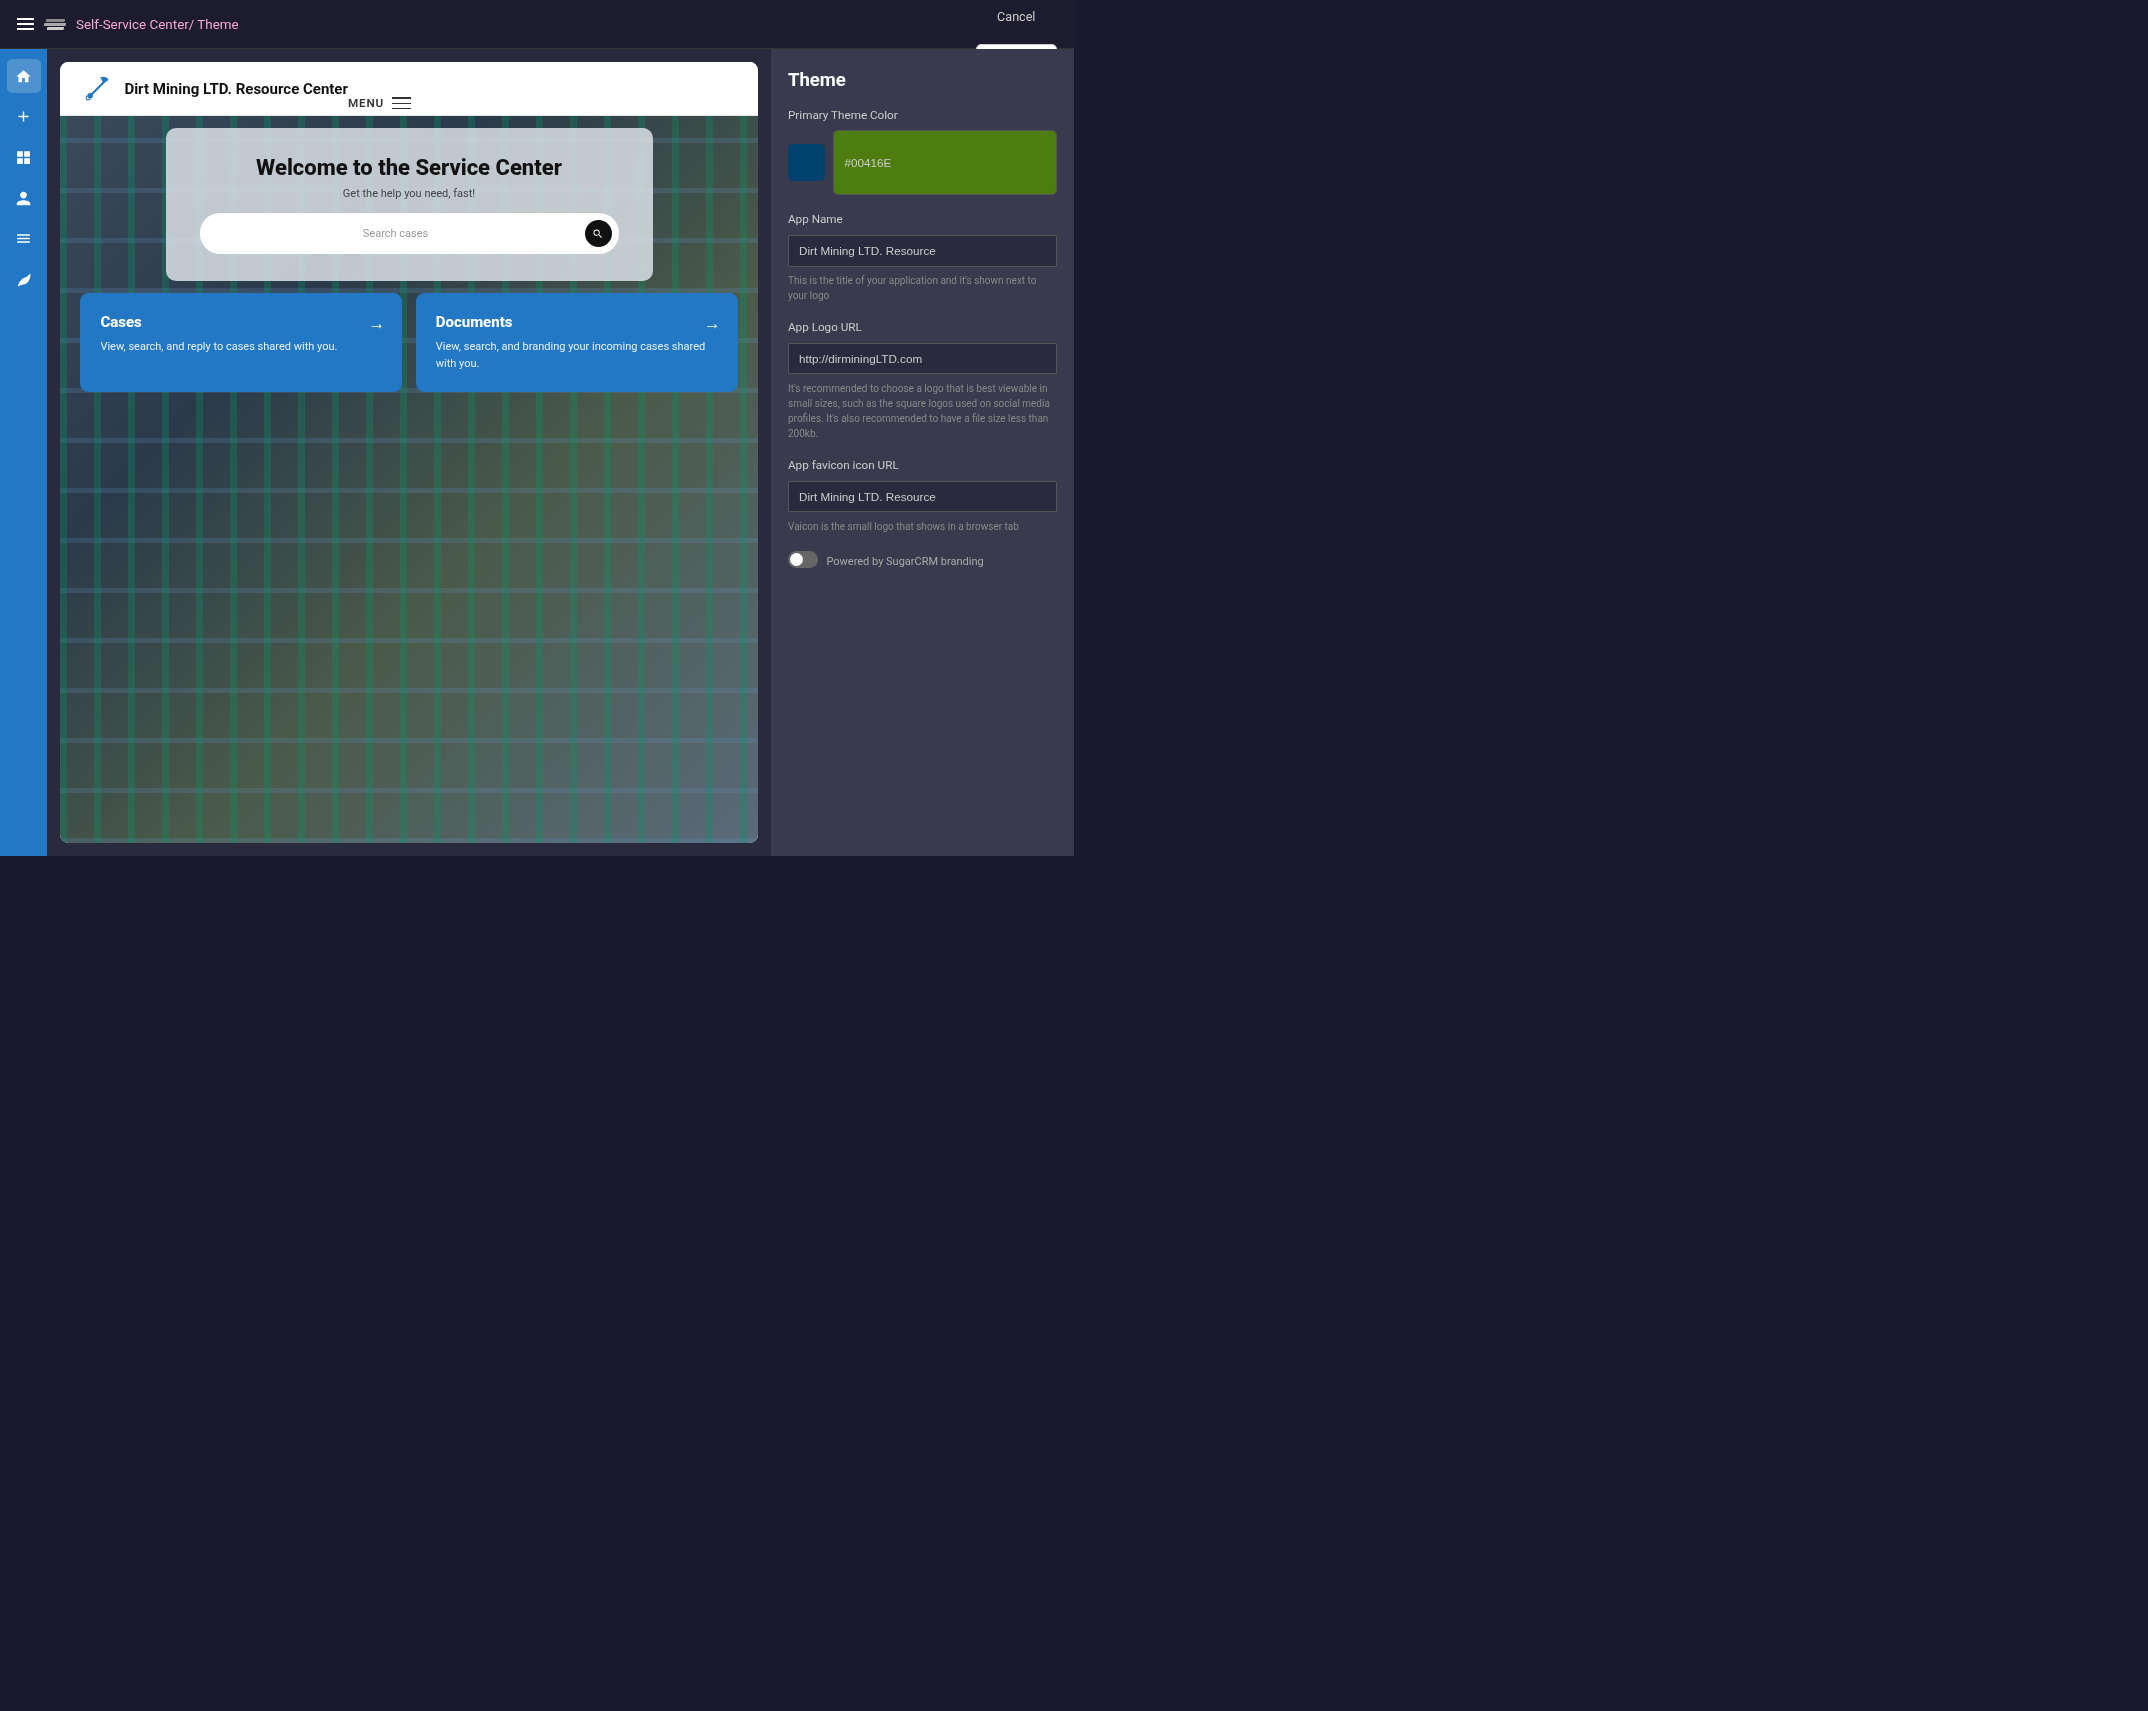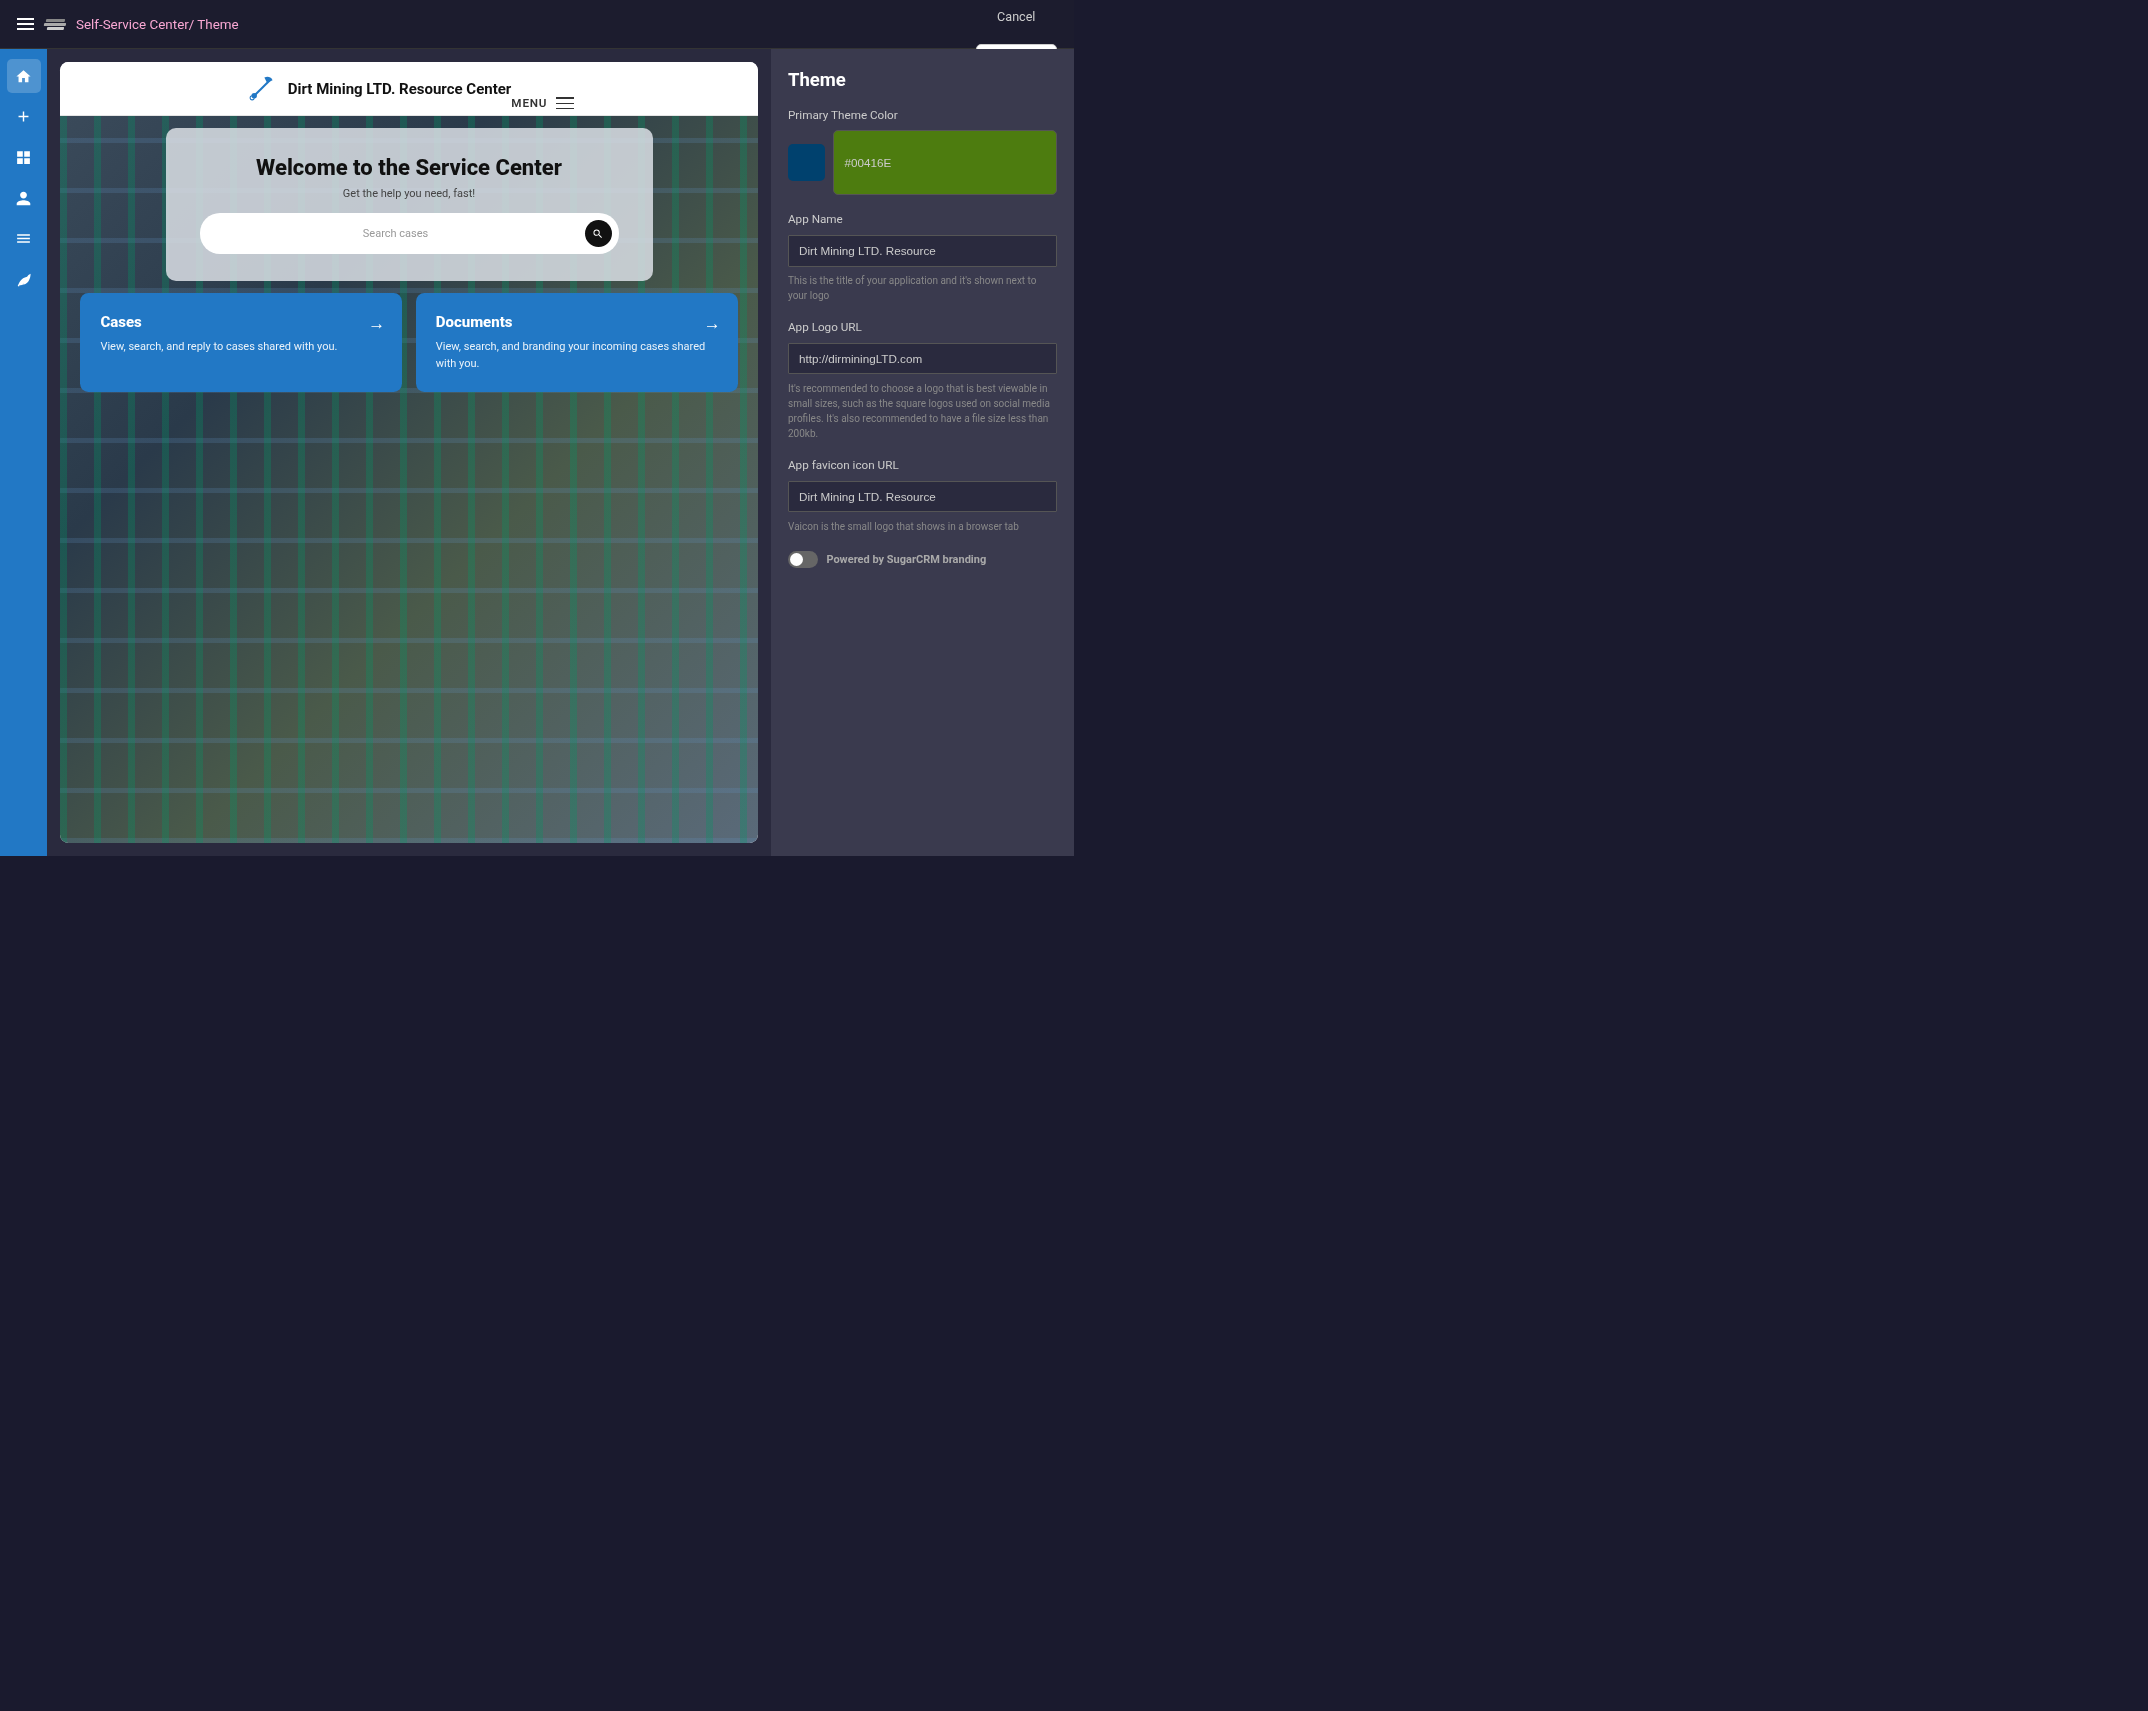--- a/index.html
+++ b/index.html
@@ -135,21 +135,21 @@
       overflow: hidden;
       flex: 1;
       display: flex;
       flex-direction: column;
     }
     .preview-header {
       background: #fff;
       height: 54px;
       display: flex;
       align-items: center;
-      justify-content: center;
+      justify-content: flex-start;
       padding: 16px 20px;
       border-bottom: 0.8px solid #e5e5e5;
       flex-shrink: 0;
     }
     .preview-header-logo {
       display: flex;
       align-items: center;
       gap: 10px;
     }
     .logo-pickaxe {
@@ -342,24 +342,23 @@
       margin-bottom: 6.7px;
     }
     .helper-text {
       font-size: 10px;
       color: #888;
       line-height: 1.5;
       margin-bottom: 13.4px;
     }
     .toggle-row {
       display: flex;
-      align-items: center;
+      align-items: flex-end;
       gap: 8.4px;
       margin-top: 6.7px;
-      font-weight: bold;
     }
     .toggle {
       width: 30px;
       height: 17px;
       background: #666;
       border-radius: 8.4px;
       position: relative;
       cursor: pointer;
     }
     .toggle::after {

